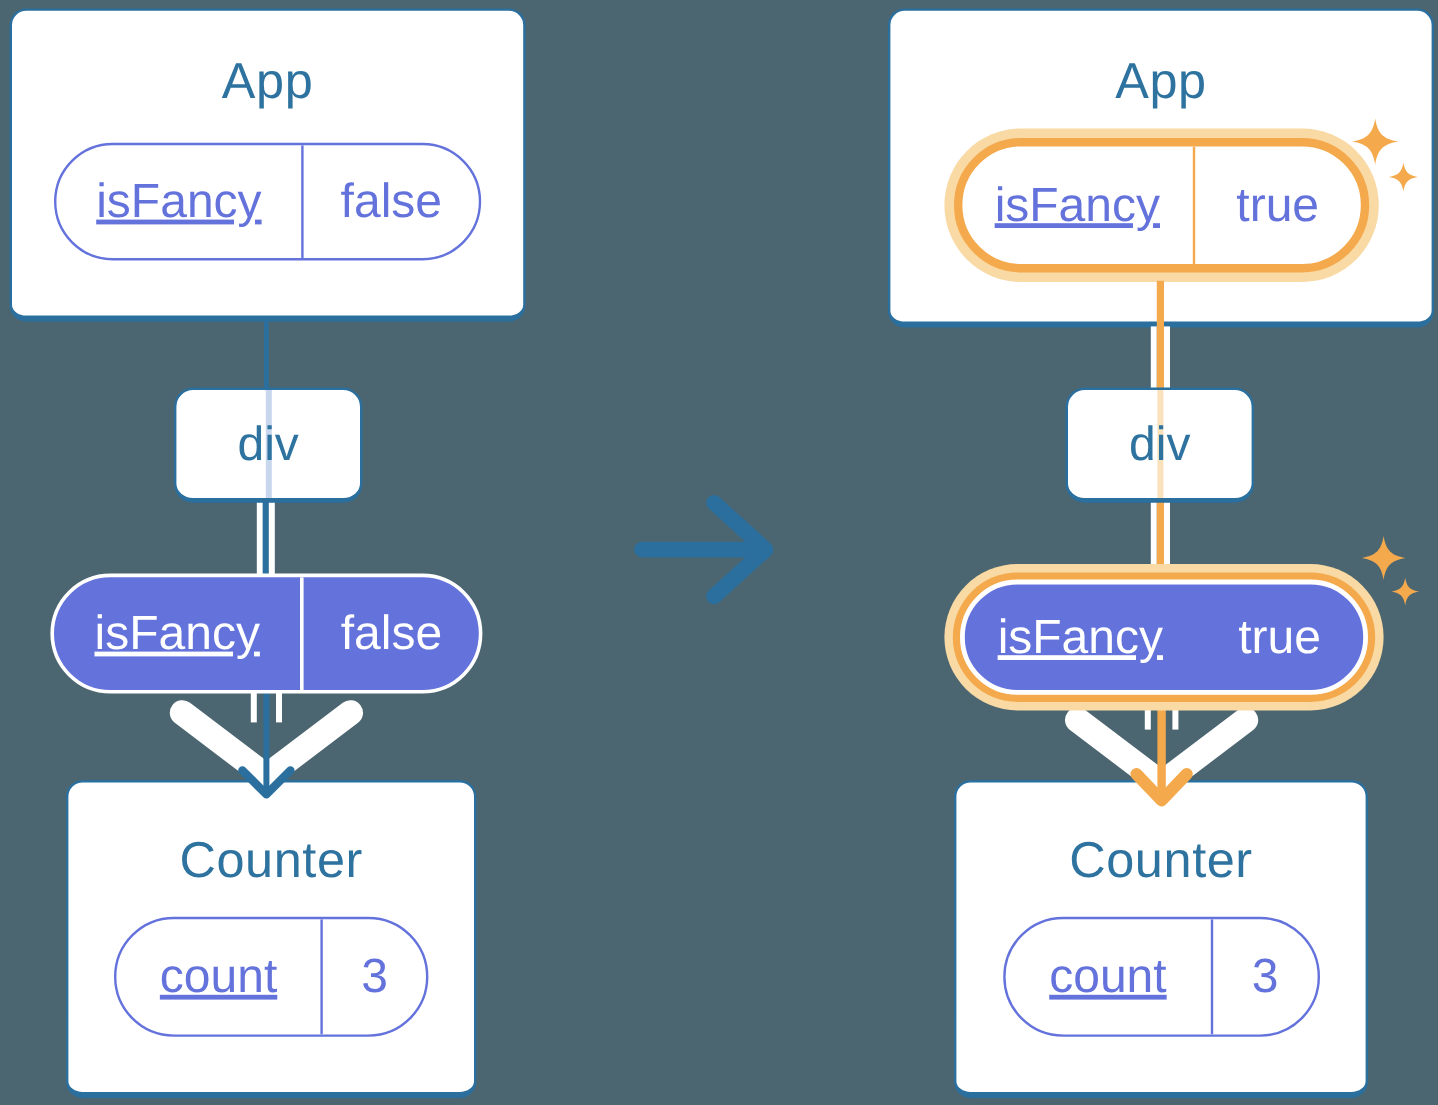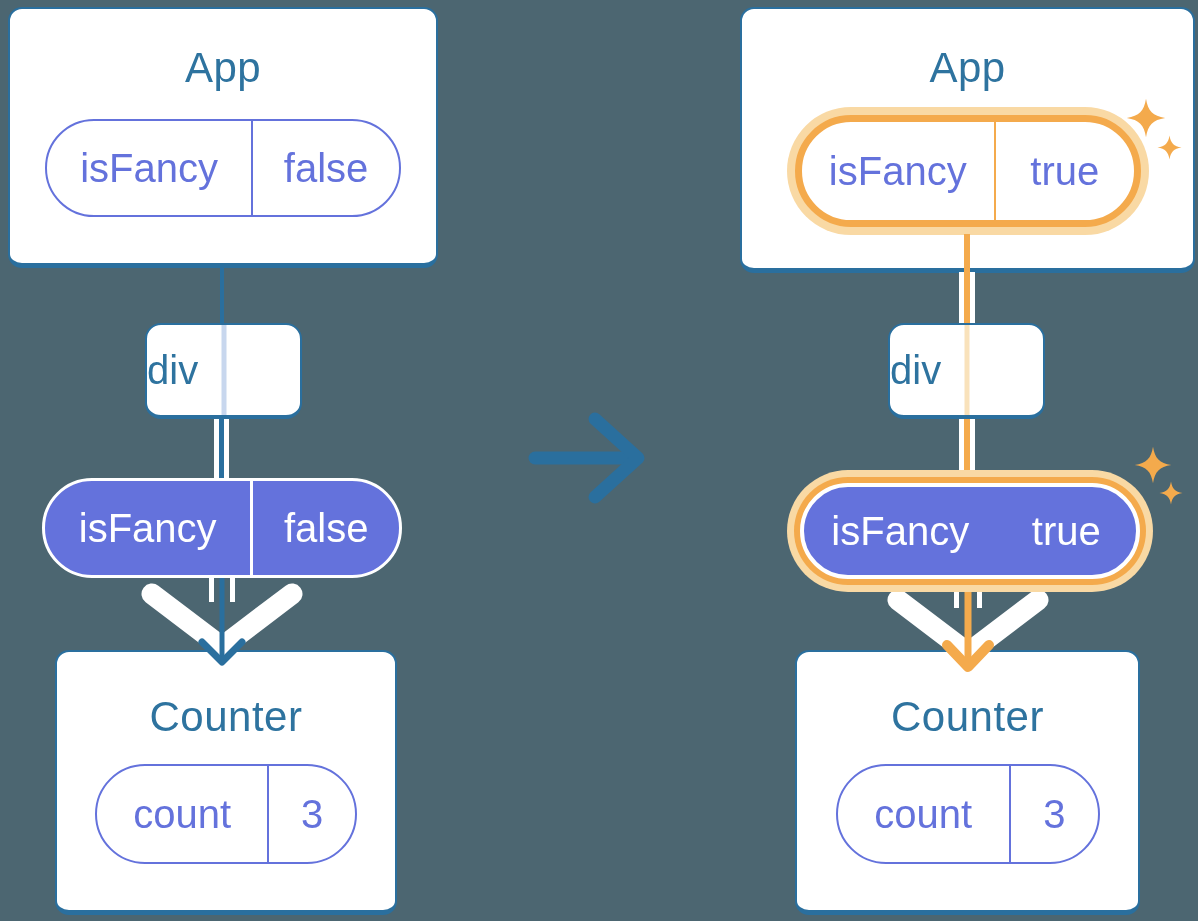--- a/index.html
+++ b/index.html
@@ -16,21 +16,21 @@
   .card-title{
     text-align:right;font-size:42px;font-weight:500;color:#2E739F;
     letter-spacing:.5px;line-height:1.2;margin-top:34px;
   }
   
   .pill{display:flex;border-radius:70px;box-sizing:border-box;overflow:hidden;}
   .pill .cell{
     display:flex;align-items:center;justify-content:center;
     font-size:40px;line-height:1;
   }
-  .pill .cell-name{flex:0 0 58%;}
+  .pill .cell-name{flex:0 0 58%;text-decoration:underline;}
   .pill .cell-value{flex:1 1 auto;}
   .pill-counter .cell-name{flex:0 0 66%;}
   .bold{font-weight:400;}
   
   .pill-outline{border:2.5px solid #6472DC;background:#fff;color:#6472DC;}
   .pill-outline .cell-name{border-right:2.5px solid #6472DC;}
   
   .pill-fancy{
     border:7px solid #F4AA4C;background:#fff;color:#6472DC;
     box-shadow:0 0 0 8px #F9D9A4;position:relative;z-index:4;
@@ -41,21 +41,21 @@
     position:absolute;background:#6472DC;border:3px solid #fff;color:#fff;z-index:4;
   }
   .pill-purple .cell-name{border-right:3px solid #fff;}
   .pill-purple-fancy{
     position:absolute;background:#6472DC;border:4px solid #fff;color:#fff;z-index:4;
     box-shadow:0 0 0 6px #F4AA4C,0 0 0 13px #F9D9A4;border-radius:70px;
   }
   
   .node{
     position:absolute;background:#fff;border:2px solid #2A6F9E;border-bottom-width:4px;
-    border-radius:16px;display:flex;align-items:center;
+    border-radius:16px;display:flex;align-items:center;justify-content:center;
     box-sizing:border-box;z-index:3;
   }
   .node-label{font-size:40px;font-weight:500;color:#2E739F;position:relative;z-index:1;}
   .thread{position:absolute;top:0;bottom:0;left:50%;transform:translateX(-50%);width:5px;}
   .thread-blue{background:#C8D7EE;}
   .thread-orange{background:#F9E2BB;}
   
   .connector{position:absolute;background:#2A6F9E;z-index:0;}
   .stem{position:absolute;background:#F4AA4C;z-index:2;}
   .pipe{position:absolute;display:flex;z-index:2;}

